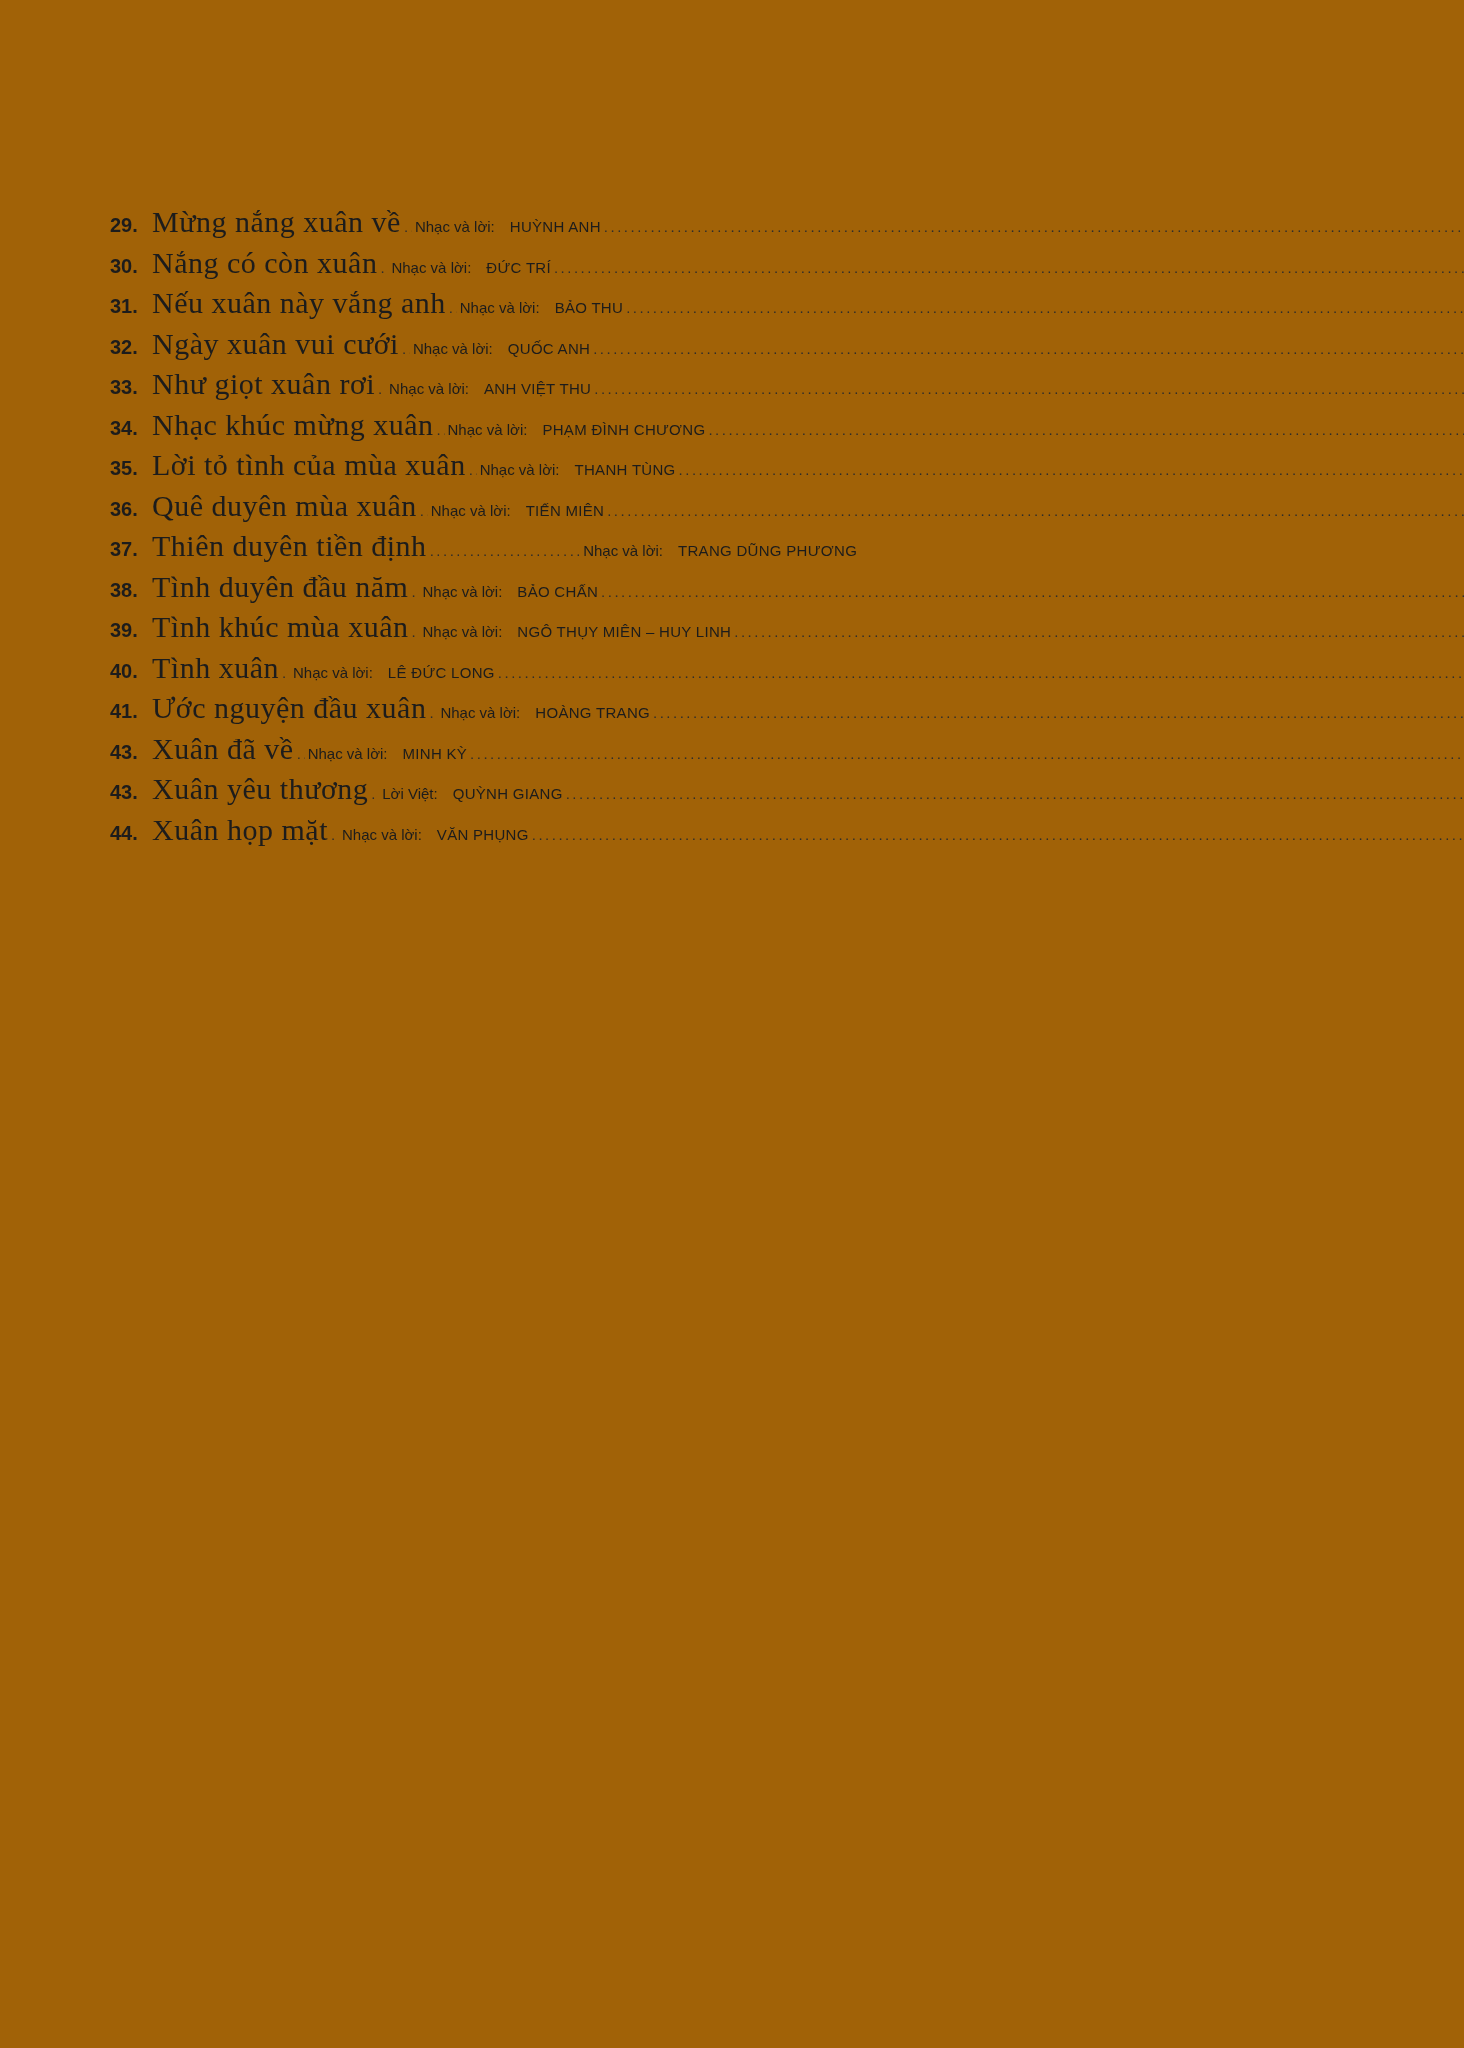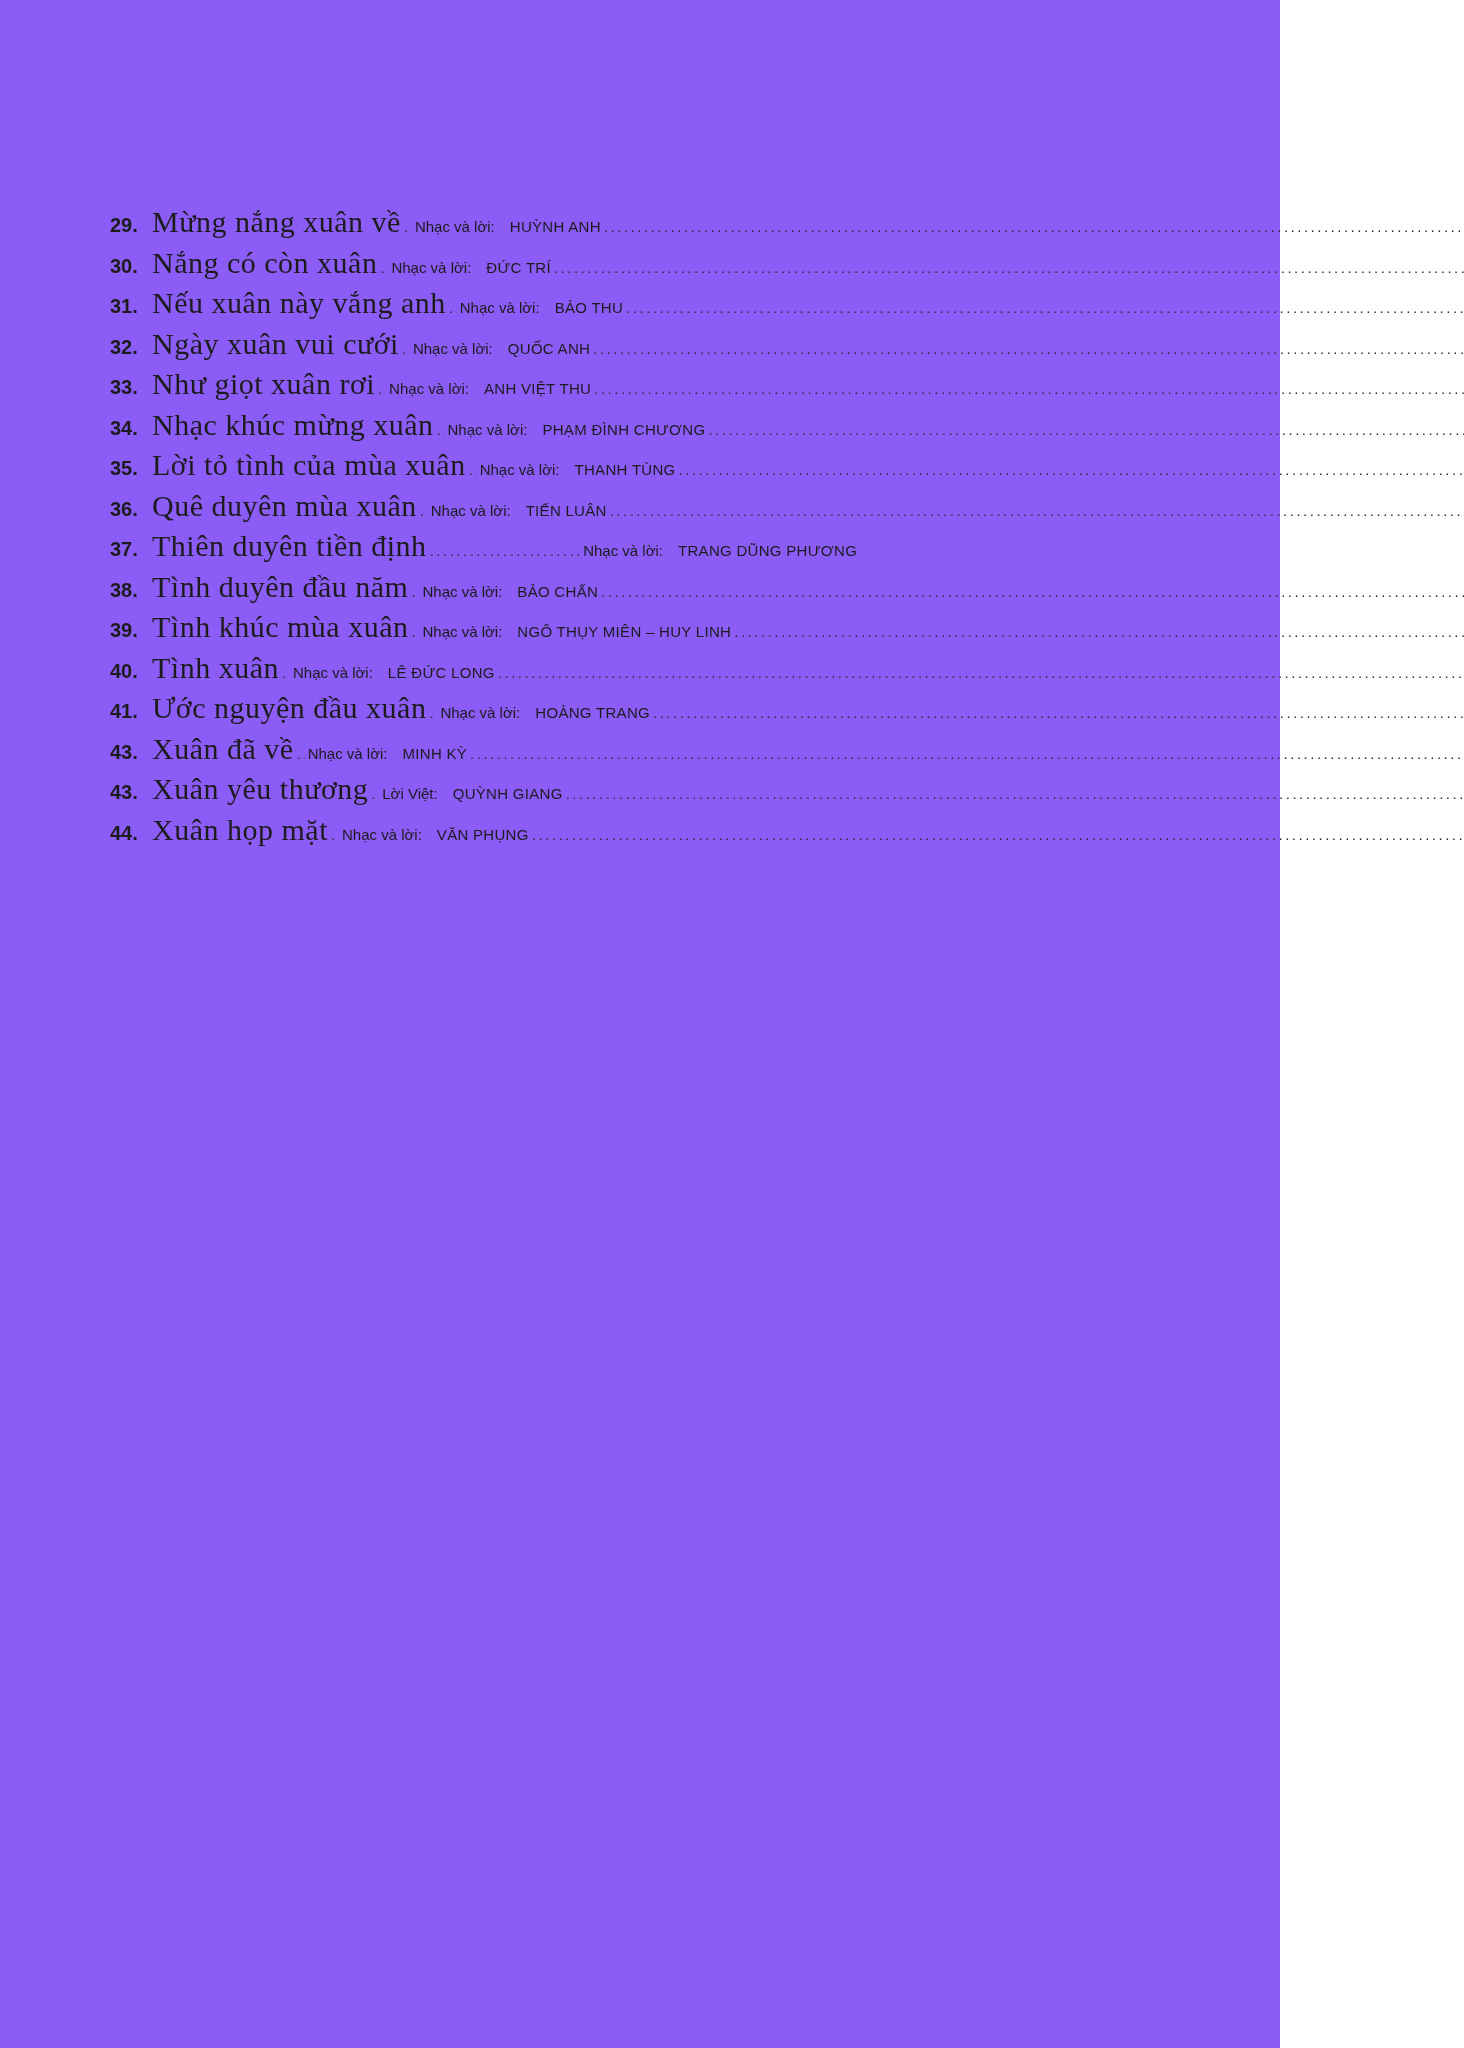--- a/index.html
+++ b/index.html
@@ -1,21 +1,21 @@
 <!DOCTYPE html>
 <html><head>
 <meta charset="utf-8">
 <style>
   html,body{margin:0;padding:0;}
   body{
     width:1464px;height:2048px;background:#ffffff;
     font-family:"Liberation Sans","DejaVu Sans",sans-serif;
     color:#1c1c1c;overflow:hidden;
   }
-  .page{width:1280px;height:2048px;background:#8b5cf6;position:relative;}
+  .page{width:1464px;height:2048px;background:#a16207;position:relative;}
   .toc{position:absolute;left:110px;top:205px;width:902px;}
   .row{display:flex;align-items:baseline;height:40.5px;}
   .num{
     flex:0 0 42px;font-weight:bold;font-size:20px;
     font-family:"Liberation Sans","DejaVu Sans",sans-serif;
   }
   .title{
     font-family:"Liberation Serif","DejaVu Serif",serif;
     font-size:30px;white-space:nowrap;letter-spacing:0.5px;
   }
@@ -117,21 +117,21 @@
       <span class="dots"></span>
 
     </span>
   </div>
       <div class="row">
     <span class="num">36.</span>
     <span class="title">Quê duyên mùa xuân</span>
     <span class="dots"></span>
     <span class="label">Nhạc và lời:</span>
     <span class="right">
-      <span class="composer">TIẾN LUÂN</span>
+      <span class="composer">TIẾN MIÊN</span>
       <span class="dots"></span>
 
     </span>
   </div>
       <div class="row no-page">
     <span class="num">37.</span>
     <span class="title">Thiên duyên tiền định</span>
     <span class="dots"></span>
     <span class="label">Nhạc và lời:</span>
     <span class="right">

